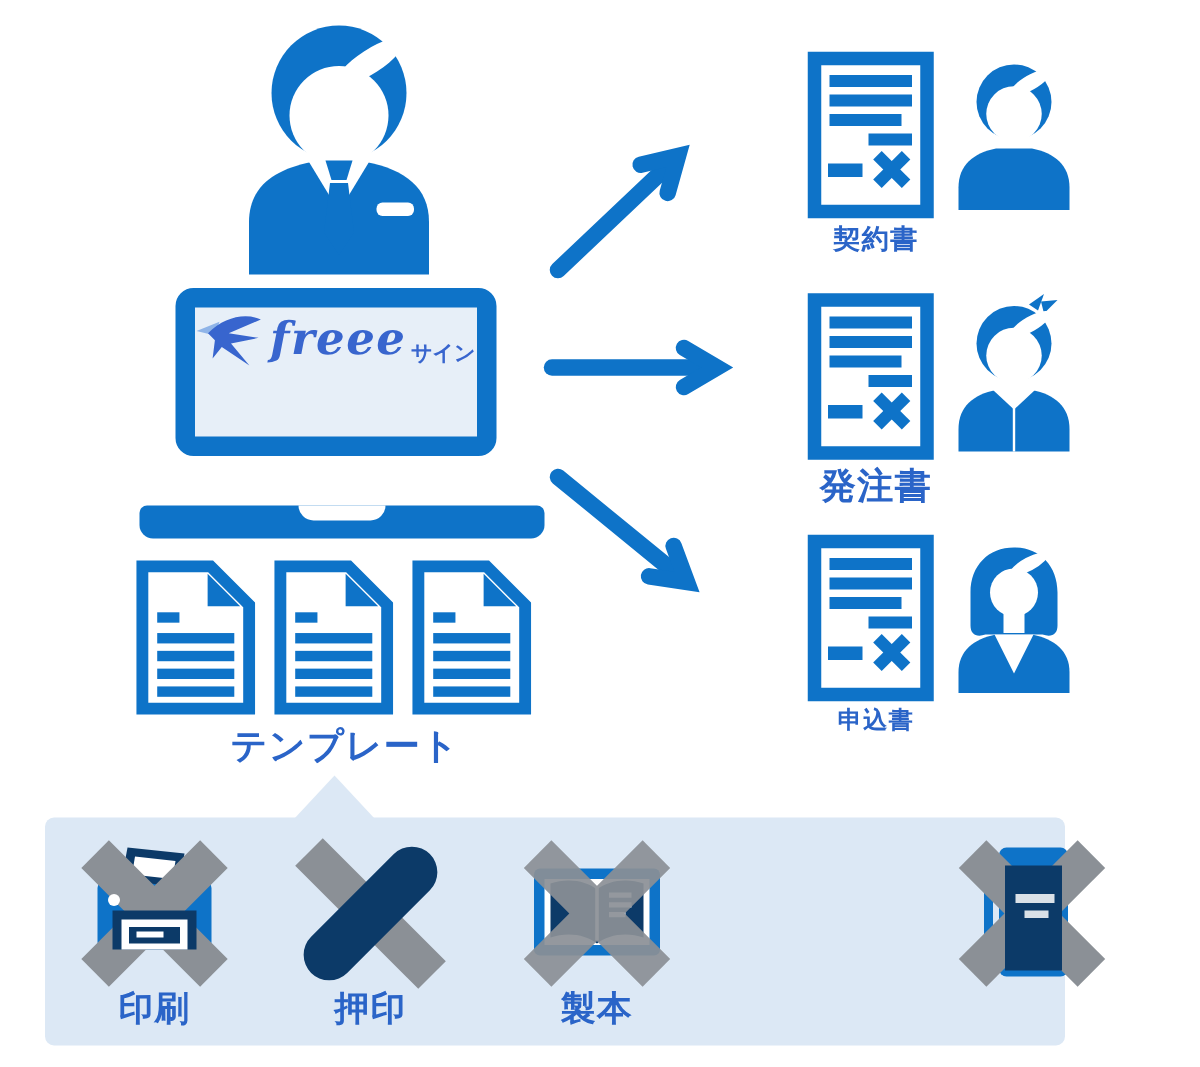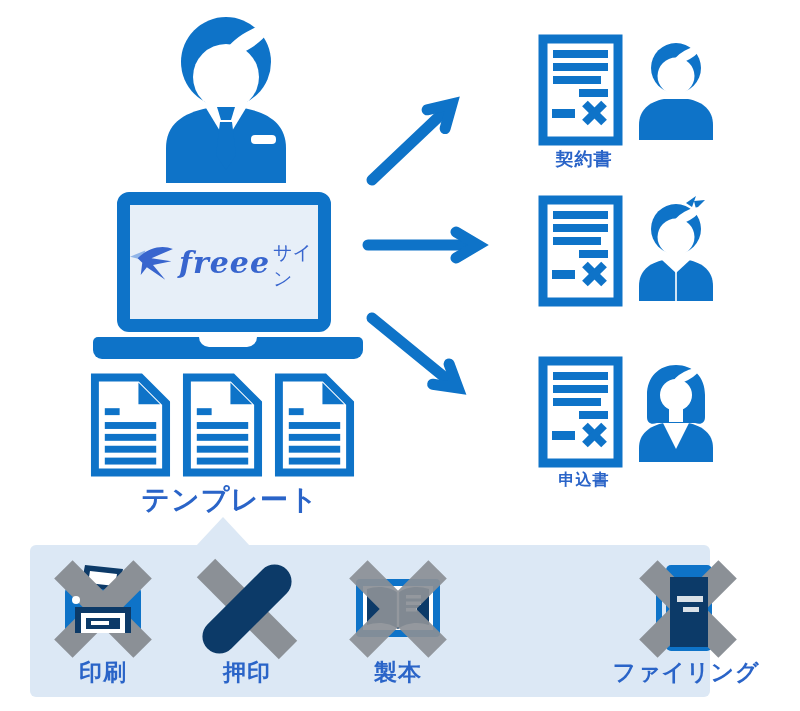--- a/index.html
+++ b/index.html
@@ -13,29 +13,29 @@
   .f-gray  { fill:var(--gray-cross); }
   .f-white { fill:#ffffff; }
   .f-logo  { fill:var(--logo-blue); }
   .f-logol { fill:var(--logo-light-blue); }
 
   .arrow-line { stroke:var(--primary-blue); stroke-width:11; stroke-linecap:round; fill:none; }
 
   .jp-label { color:var(--label-blue); font-weight:bold; text-align:center; letter-spacing:1px; }
 
   .laptop-screen {
-    left:117px; top:192px; width:214px; height:140px;
+    left:117px; top:192px; width:214px; height:112px;
     border:13px solid var(--primary-blue); border-radius:12px;
     background:var(--screen-bg);
-    display:flex; align-items:center; justify-content:center;
+    display:flex; align-items:flex-start; justify-content:center;
   }
   .logo-row { display:flex; align-items:center; gap:3px; }
   .logo-brand { font-family:"DejaVu Serif",serif; font-style:italic; font-weight:bold;
                 font-size:30px; color:var(--logo-blue); letter-spacing:1px; }
-  .logo-suffix { font-size:19px; font-weight:normal; color:var(--logo-blue); margin-top:7px; }
+  .logo-suffix { font-size:14px; font-weight:bold; color:var(--logo-blue); margin-top:20px; }
 
   .laptop-base { left:93px; top:337px; width:270px; height:22px;
                  background:var(--primary-blue); border-radius:5px 5px 9px 9px; }
   .laptop-base .notch { position:absolute; left:50%; transform:translateX(-50%); top:0;
                         width:58px; height:10px; background:#fff; border-radius:0 0 10px 10px; }
 
   .templates { left:88px; top:370px; display:flex; gap:7px; }
 
   .panel { left:30px; top:545px; width:680px; height:152px;
            background:var(--panel-bg); border-radius:6px; }
@@ -98,21 +98,21 @@
     <svg width="85" height="110" viewBox="0 0 86 110">
       <path d="M7 7 H53 L79 33 V103 H7 Z" class="f-white" style="stroke:var(--primary-blue);stroke-width:8"></path>
       <polygon points="51,12 51,34 73,34" class="f-blue"></polygon>
       <rect x="17" y="38" width="15" height="7" class="f-blue"></rect>
       <rect x="17" y="52" width="52" height="7" class="f-blue"></rect>
       <rect x="17" y="64" width="52" height="7" class="f-blue"></rect>
       <rect x="17" y="76" width="52" height="7" class="f-blue"></rect>
       <rect x="17" y="88" width="52" height="7" class="f-blue"></rect>
     </svg>
   </div>
-  <div class="abs jp-label" style="left:120px;top:481px;width:220px;font-size:28px">テンプレート</div>
+  <div class="abs jp-label" style="left:120px;top:481px;width:220px;font-size:24px">テンプレート</div>
 
   <svg class="abs" style="left:355px;top:85px" width="140" height="320" viewBox="0 0 140 320">
     <g>
       <line x1="17" y1="95" x2="93" y2="23" class="arrow-line"></line>
       <polyline points="90.1,43.6 97,19 72.1,24.8" class="arrow-line"></polyline>
     </g>
     <g>
       <line x1="13" y1="160" x2="119" y2="160" class="arrow-line"></line>
       <polyline points="101,147 123,160 101,173" class="arrow-line"></polyline>
     </g>
@@ -154,20 +154,21 @@
     <polygon points="54,0 64,-7 60,4" class="f-blue"></polygon>
     <polygon points="62,-2 73,-3 64,6" class="f-blue"></polygon>
     <circle cx="44" cy="26" r="25" class="f-blue"></circle>
     <circle cx="44" cy="34" r="18.5" class="f-white"></circle>
     <ellipse cx="55" cy="13" rx="15" ry="5" class="f-white" transform="rotate(-30 55 13)"></ellipse>
     <path d="M7 98 L7 83 C7 68 17 60 32 57 L56 57 C71 60 81 68 81 83 L81 98 Z" class="f-blue"></path>
     <polygon points="30,57 44,70 44,57" class="f-white"></polygon>
     <polygon points="58,57 44,70 44,57" class="f-white"></polygon>
     <rect x="43.2" y="68" width="1.6" height="30" class="f-white"></rect>
   </svg>
+  <div class="abs jp-label" style="left:528px;top:308px;width:112px;font-size:24px">発注書</div>
 
   <svg class="abs" style="left:538px;top:356px" width="85" height="112" viewBox="0 0 85 112">
     <rect x="5" y="5" width="75" height="102" class="f-white" style="stroke:var(--primary-blue);stroke-width:9"></rect>
     <rect x="15" y="16" width="55" height="8" class="f-blue"></rect>
     <rect x="15" y="29" width="55" height="8" class="f-blue"></rect>
     <rect x="15" y="42" width="48" height="8" class="f-blue"></rect>
     <rect x="41" y="55" width="29" height="8" class="f-blue"></rect>
     <rect x="14" y="75" width="23" height="9" class="f-blue"></rect>
     <rect x="43" y="75" width="27" height="8" class="f-blue" transform="rotate(45 56.5 79)"></rect>
     <rect x="43" y="75" width="27" height="8" class="f-blue" transform="rotate(-45 56.5 79)"></rect>
@@ -234,17 +235,16 @@
         <rect x="18" y="2" width="6" height="86" rx="3" class="f-blue"></rect>
         <rect x="28" y="2" width="46" height="86" rx="5" class="f-blue"></rect>
         <g>
           <rect x="-6" y="33" width="112" height="26" class="f-gray" transform="rotate(45 50 46)"></rect>
           <rect x="-6" y="33" width="112" height="26" class="f-gray" transform="rotate(-45 50 46)"></rect>
         </g>
         <rect x="32" y="14" width="38" height="70" class="f-navy"></rect>
         <rect x="39" y="33" width="26" height="6" class="f-white" opacity="0.85"></rect>
         <rect x="45" y="44" width="16" height="5" class="f-white" opacity="0.85"></rect>
       </svg>
-      <div class="jp-label">ファイリング</div>
     </div>
   </div>
 
 </div>
 
 </body></html>

